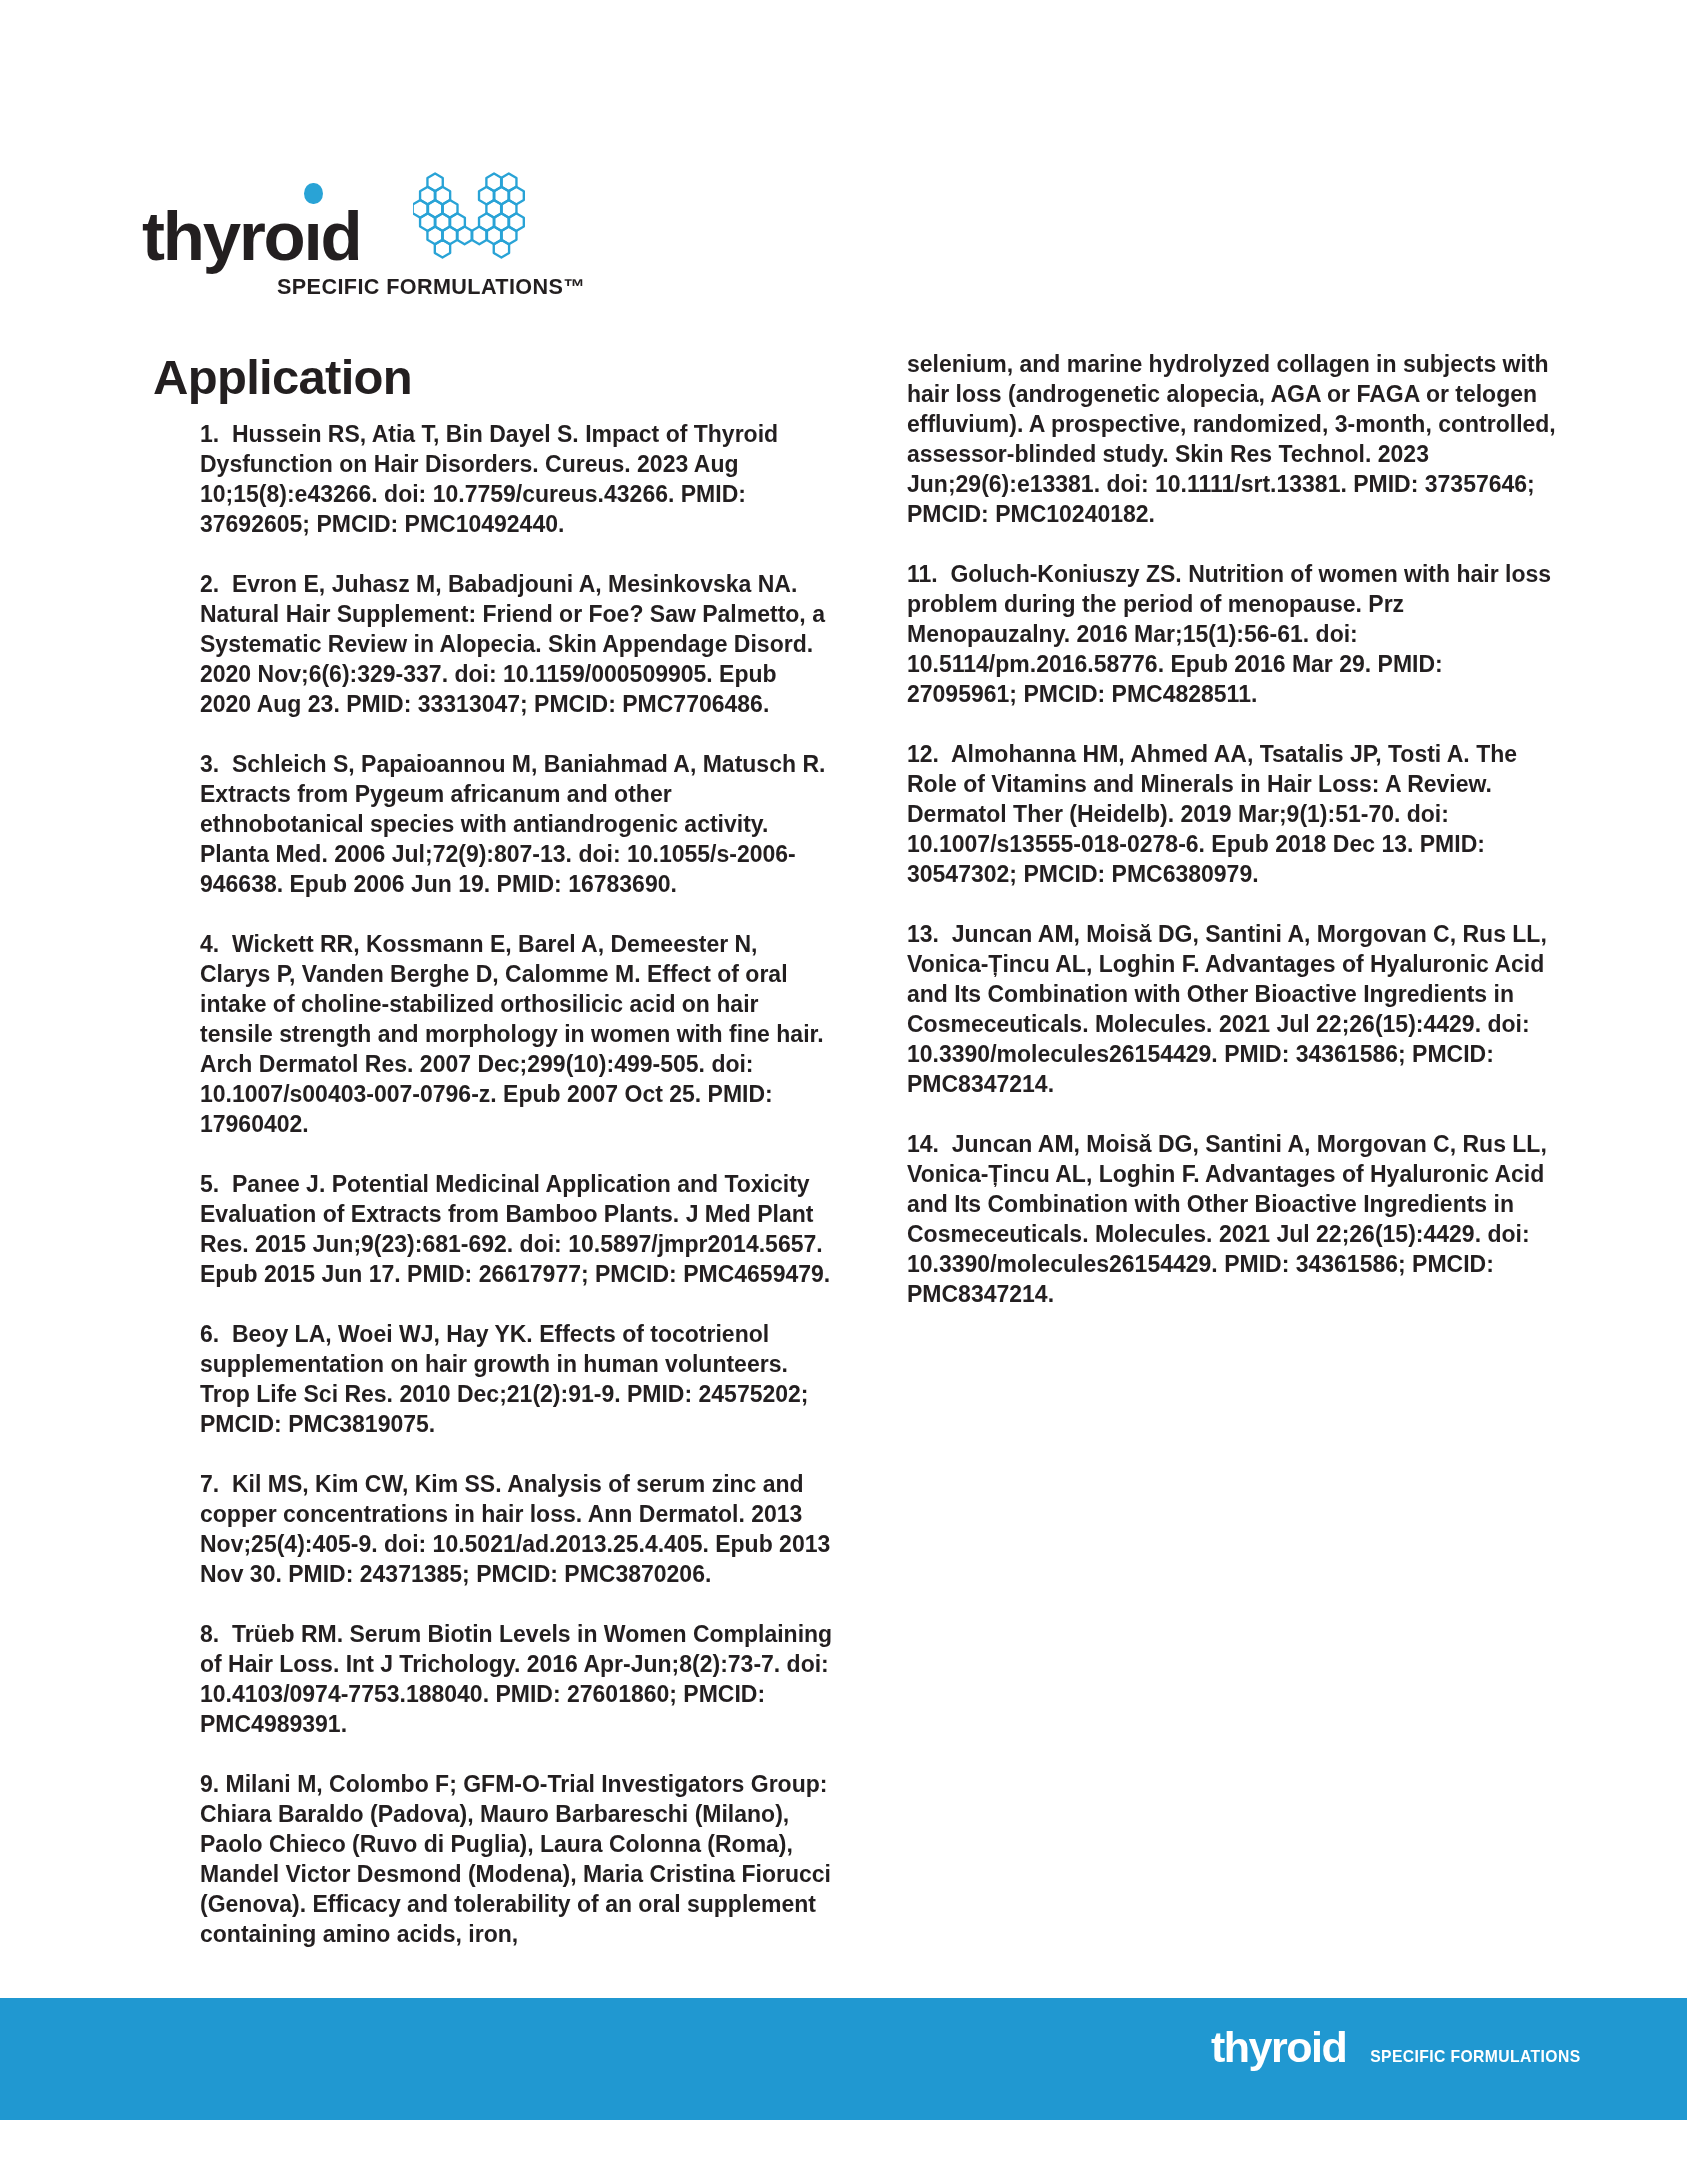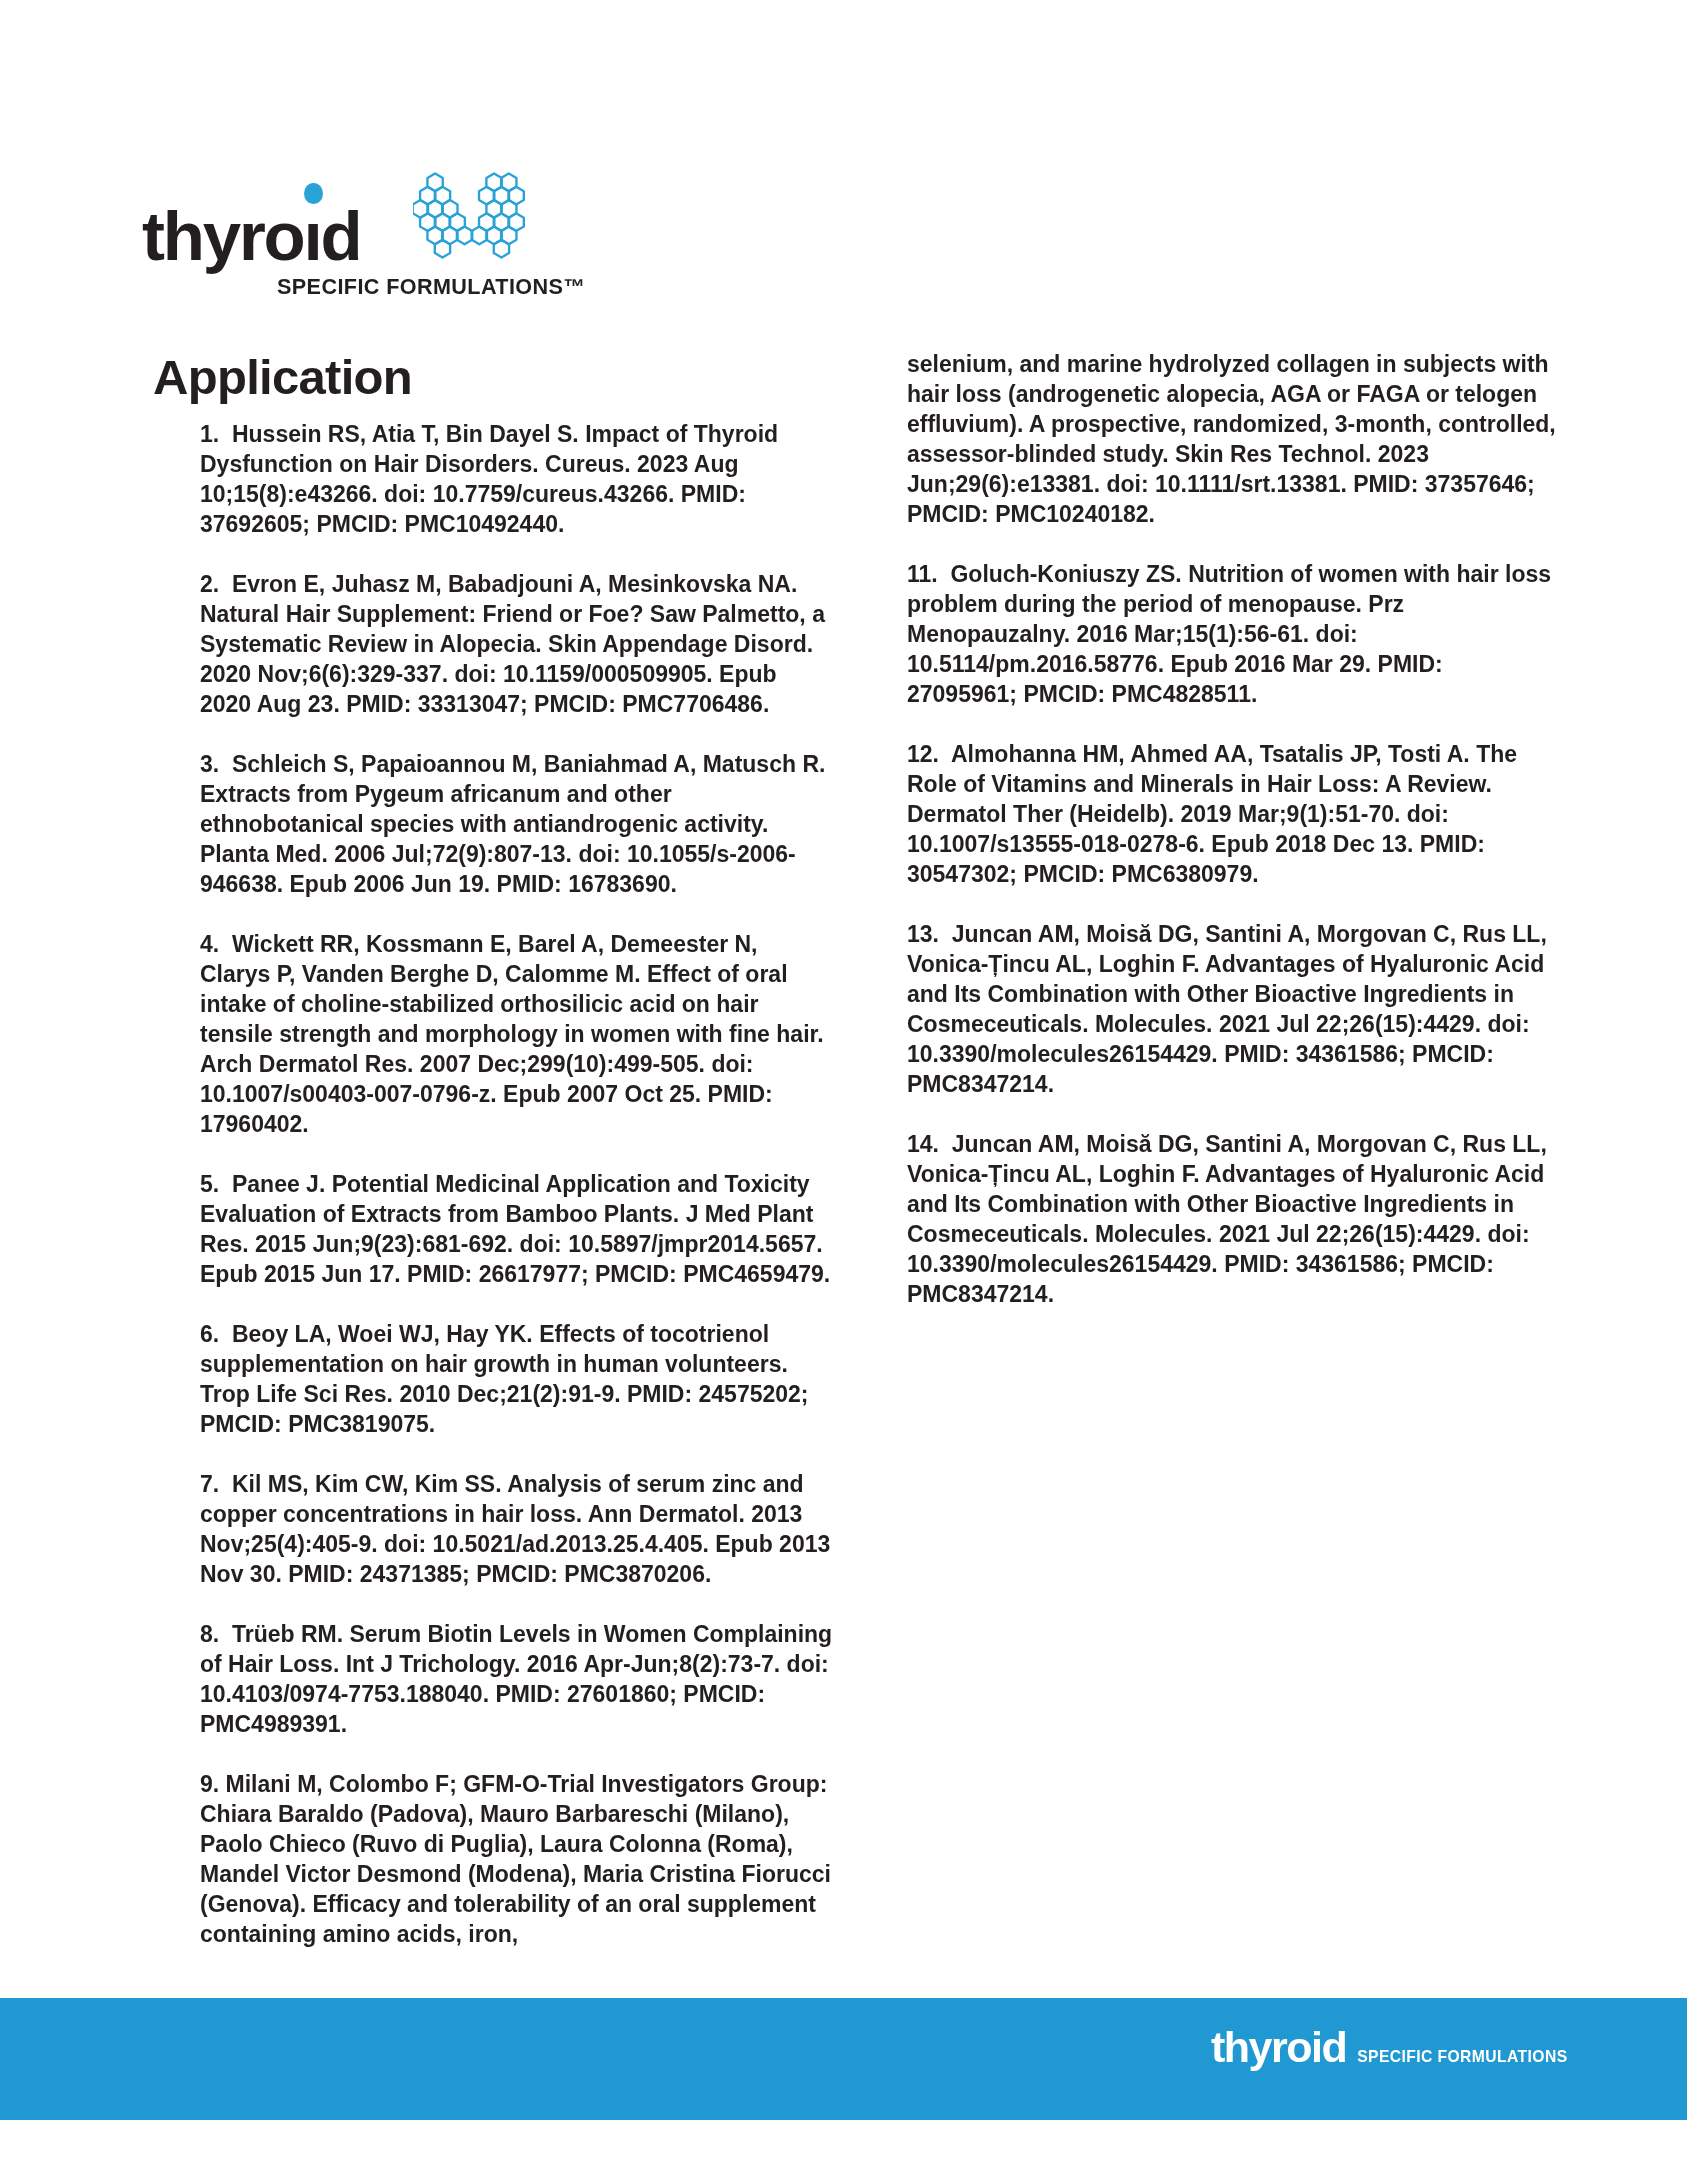--- a/index.html
+++ b/index.html
@@ -96,21 +96,21 @@
   .footer-word{
     font-size:43px;
     font-weight:700;
     letter-spacing:-1.5px;
     line-height:1;
   }
   .footer-tagline{
     font-size:15.7px;
     font-weight:700;
     letter-spacing:0.4px;
-    margin-left:11px;
+    margin-left:24px;
   }
 </style>
 </head>
 <body>
 
 <div class="page">
 
   <div class="logo-block">
     <div class="wordmark"><span>thyro</span><span class="i-wrap"><span>ı</span><span class="i-dot"></span></span><span>d</span></div>
     <svg class="hex-svg" id="hex-svg" width="112" height="87" viewBox="0 0 152 118">

